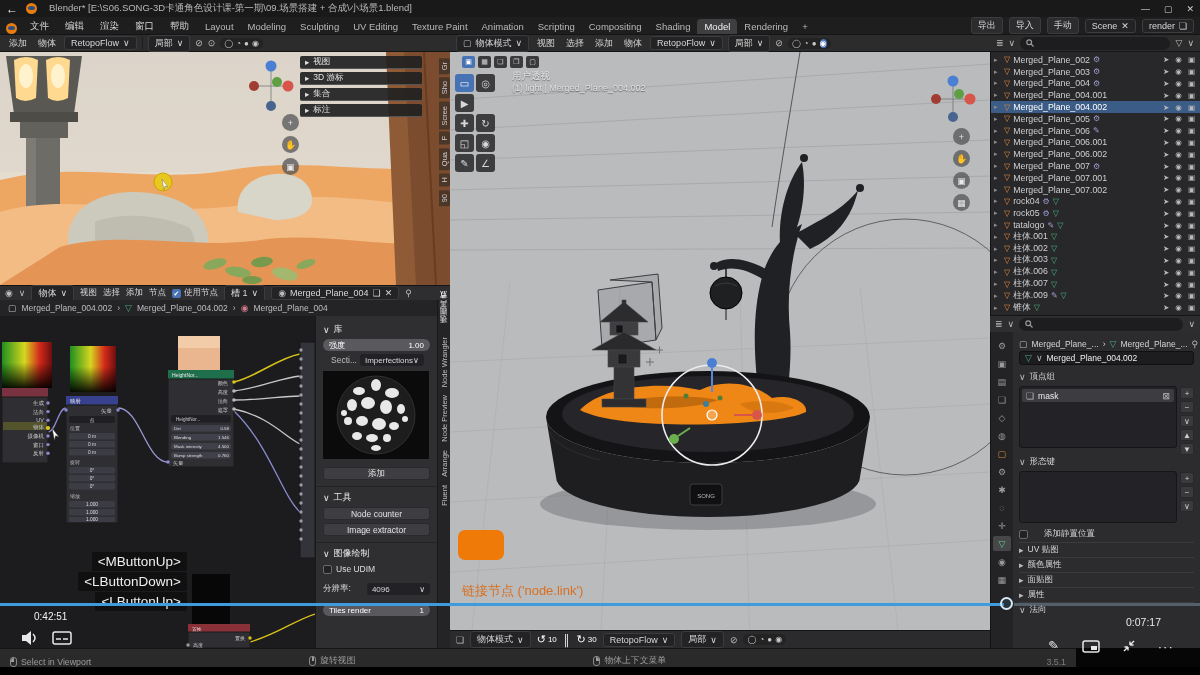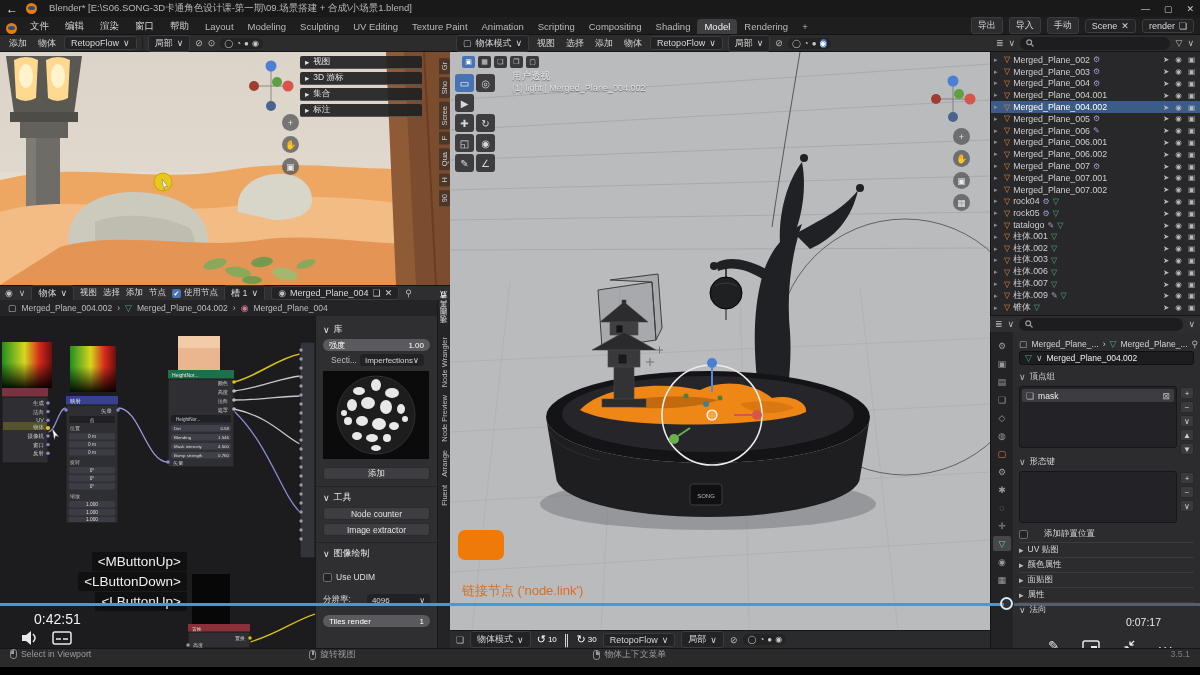--- a/index.html
+++ b/index.html
@@ -81,24 +81,24 @@
   .lbox{background:#232327;border:1px solid #161618;border-radius:3px;height:62px;margin:3px 0;position:relative}
   .lbox .li{height:13px;background:#3d3d41;display:flex;align-items:center;gap:4px;padding:0 4px;font-size:8.5px;color:#ececEE;border-radius:2px;margin:2px}
   .sbcol{position:absolute;right:-18px;top:0;display:flex;flex-direction:column;gap:2px}
   .sbcol i{width:14px;height:12px;background:#3a3a3d;border:1px solid #28282a;border-radius:2px;color:#d0d0d2;font-size:8px;display:flex;align-items:center;justify-content:center}
   .crow{display:flex;align-items:center;gap:4px;border-top:1px solid #3a3a3c;height:15px;color:#d3d3d5}
   .cbx{width:9px;height:9px;background:#222226;border:1px solid #6a6a6c;border-radius:2px;display:inline-block}
   
   #progL{left:0;top:603px;height:2.5px;background:#3f9bdc;width:1004px}
   #progR{left:1014px;top:603px;height:2.5px;background:rgba(130,160,185,.45);width:186px}
   #phandle{left:1000px;top:597px;width:13px;height:13px;border:2px solid #d5e8f6;border-radius:50%;background:rgba(50,90,120,.3)}
-  #ptime{left:34px;top:611px;color:#f2f2f2;font-size:14px}
+  #ptime{left:34px;top:611px;color:#f2f2f2;font-size:10px}
   #prem{left:1126px;top:616px;color:#e8e8ea;font-size:10.5px}
   .pright{display:flex;align-items:center;gap:22px;color:#e8e8ea}
-  #statusbar{left:0;top:648px;width:1200px;height:19px;background:#2a2a2b;border-top:1px solid #151516;display:flex;align-items:flex-start;gap:8px;padding:0 10px;font-size:8.8px;color:#9d9d9f}
+  #statusbar{left:0;top:648px;width:1076px;height:19px;background:#2a2a2b;border-top:1px solid #151516;display:flex;align-items:flex-end;gap:8px;padding:0 10px;font-size:8.8px;color:#9d9d9f}
   .mico{width:7px;height:10px;border:1px solid #8a8a8c;border-radius:3px;position:relative;display:inline-block}
   .mico i{position:absolute;top:0;width:3px;height:4px;background:#9d9d9f}
   .mico.l i{left:0;border-radius:3px 0 0 0}.mico.m i{left:2px;width:2px}.mico.r i{right:0;border-radius:0 3px 0 0}
   .sitem{display:flex;align-items:center;gap:4px}
   #botblack{left:0;top:667px;width:1200px;height:8px;background:#000}
   svg text{font-family:"Liberation Sans",sans-serif}
 </style>
 </head>
 <body>
 
@@ -573,21 +573,21 @@
         <b>Node counter</b>
       </div>
     <div class="nbtn">
         <b>Image extractor</b>
       </div>
     <div class="pdiv"></div>
     <div class="ph row" style="gap:4px">
         <i>∨</i>
         <b>图像绘制</b>
       </div>
-    <div class="row" style="gap:4px;margin:12px 0">
+    <div class="row" style="gap:4px;margin:4px 0">
         <span class="cbx"></span>
         <b>Use UDIM</b>
       </div>
     <div class="row" style="gap:16px;margin:9px 0">
       <span>分辨率:</span>
       <span class="drop">
           <b>4096</b>
           <i>∨</i>
         </span>
     </div>

